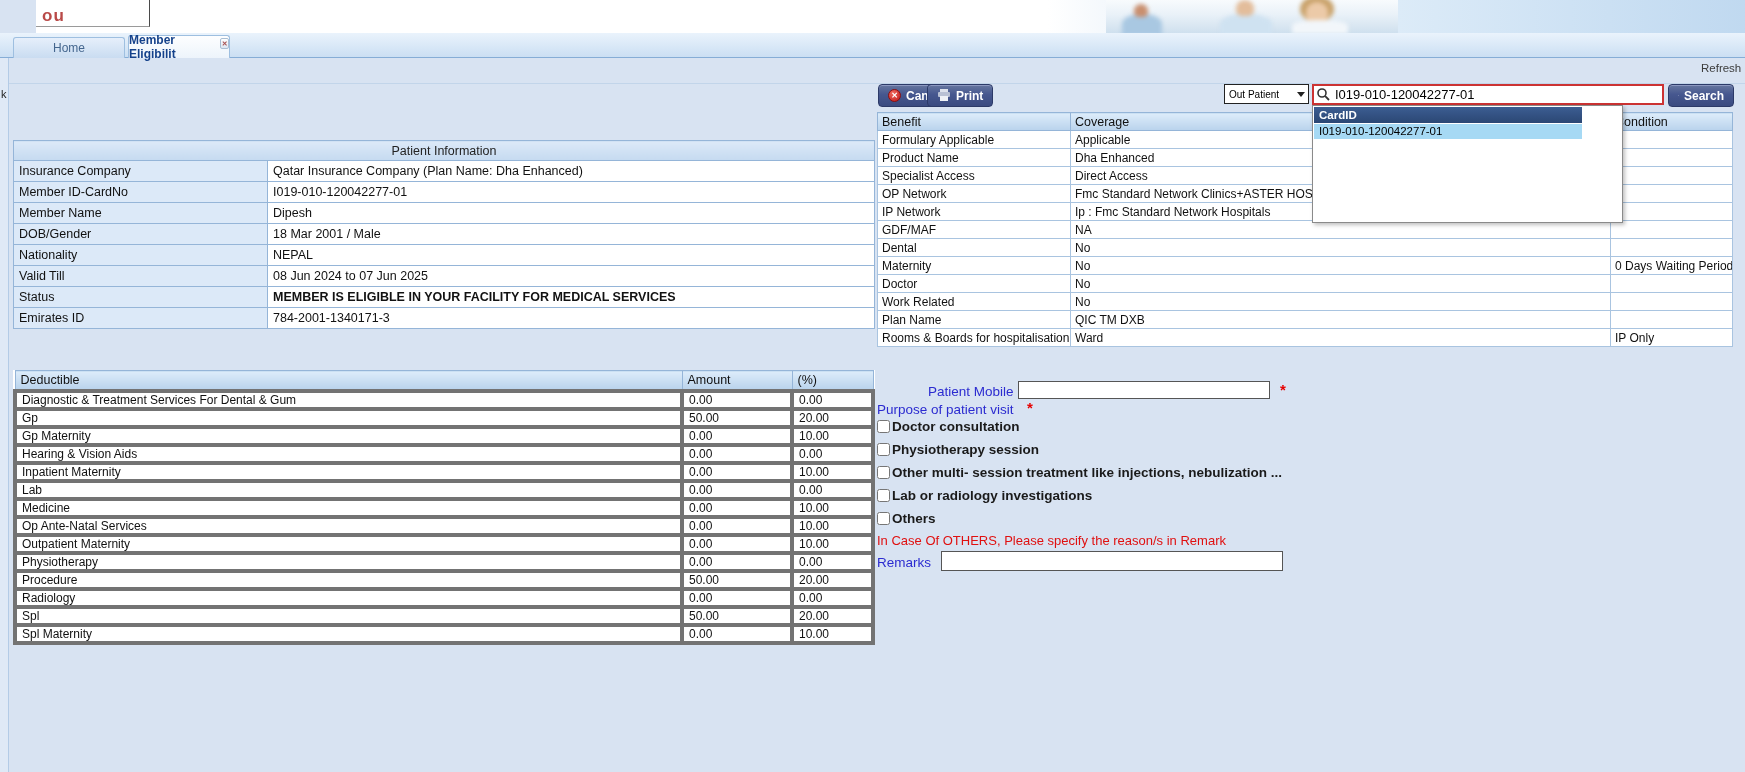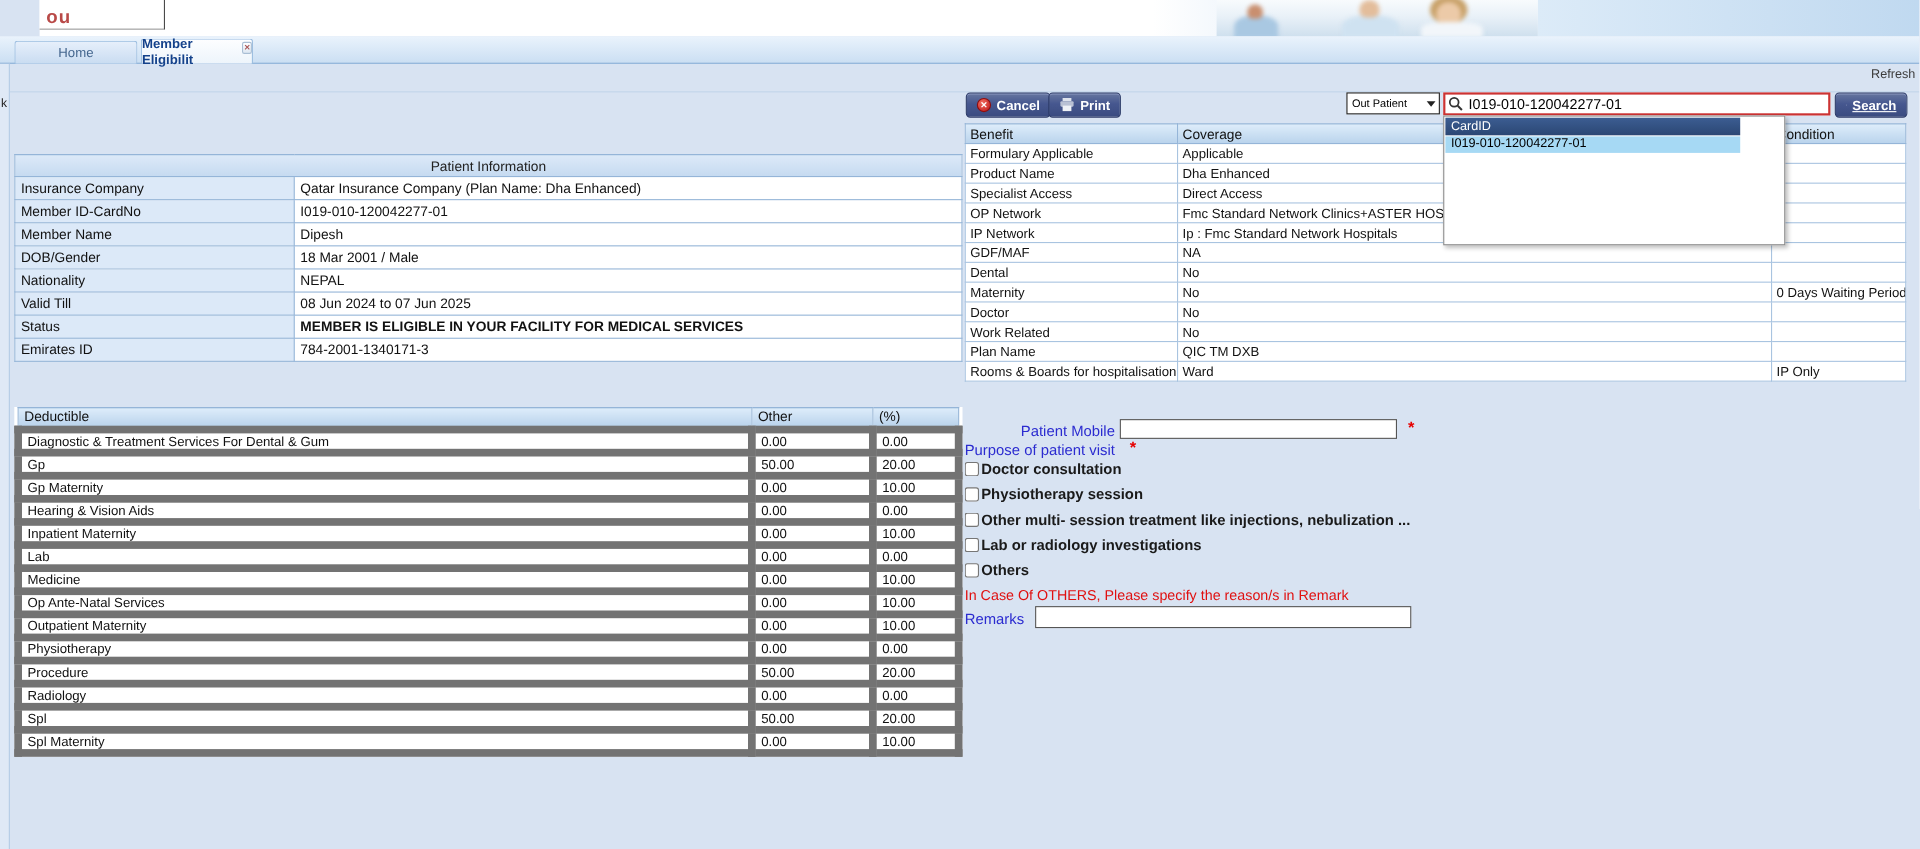--- a/index.html
+++ b/index.html
@@ -46,42 +46,42 @@
   .patient-table td,.patient-table th{border:1px solid #95b5d8;font-size:12.5px;color:#111;padding:0 5px;}
   .patient-table .title-cell{height:20px;background:linear-gradient(180deg,#dce9f8,#c5daf0);text-align:center;font-weight:normal;color:#222;}
   .patient-table td{height:21px;}
   .patient-table .plabel{background:#dce9f8;width:254px;}
   .patient-table .pvalue{background:#ffffff;}
   .status-green{color:#0f7d0f;font-weight:bold;}
 
   
   .deductible-table{position:absolute;left:13px;top:370px;width:862px;background:#ffffff;}
   .deductible-table th{height:20px;background:linear-gradient(180deg,#ddecfa,#b9d3ec);font-weight:normal;font-size:12.5px;color:#111;padding:0 5px;border:1px solid #95b5d8;}
-  .deductible-table td{height:18px;font-size:12px;color:#111;padding:0 5px;border:7px solid #737373;background:#fff;}
+  .deductible-table td{height:18px;font-size:12px;color:#111;padding:0 5px;border:4px solid #737373;background:#fff;}
 
   
   .benefit-table{position:absolute;left:877px;top:112px;width:856px;background:#ffffff;}
   .benefit-table th{height:18px;background:linear-gradient(180deg,#ddecfa,#b9d3ec);font-weight:normal;font-size:12.5px;color:#111;padding:0 4px;border:1px solid #95b5d8;}
   .benefit-table td{height:18px;font-size:12px;color:#111;padding:0 4px;border:1px solid #a9c4e0;background:#fff;}
 
   
   .btn{position:absolute;top:84px;height:23px;display:flex;align-items:center;gap:5px;padding:0 9px;border:1px solid #2c3a68;border-radius:4px;background:linear-gradient(180deg,#66769f 0%,#46578f 45%,#3a4b80 100%);box-shadow:inset 0 1px 0 #8b97c0;color:#fff;font-size:12px;font-weight:bold;cursor:pointer;box-sizing:border-box;}
   .btn-cancel{left:878px;}
-  .btn-print{left:953px;}
-  .btn-search{left:1668px;width:66px;text-decoration:underline;}
+  .btn-print{left:927px;}
+  .btn-search{left:1668px;width:66px;}
   .cancel-icon{width:13px;height:13px;border-radius:50%;background:radial-gradient(circle at 35% 30%,#f06a5e,#c01818);border:1px solid #8e0e0e;color:#fff;font-size:8px;font-weight:bold;line-height:12px;text-align:center;box-sizing:border-box;}
   .visit-select{position:absolute;left:1224px;top:84px;width:85px;height:20px;background:#fff;border:1px solid #222;box-sizing:border-box;font-size:10px;color:#000;display:flex;align-items:center;justify-content:space-between;padding:0 3px 0 4px;cursor:pointer;}
   .select-arrow{width:0;height:0;border-left:4px solid transparent;border-right:4px solid transparent;border-top:5px solid #222;}
   .search-wrap{position:absolute;left:1312px;top:84px;width:352px;height:21px;}
   .search-input{position:absolute;left:0;top:0;width:100%;height:100%;border:2px solid #cc3333;box-sizing:border-box;padding:0 4px 0 21px;font-size:13px;font-family:"Liberation Sans",sans-serif;color:#000;outline:none;}
   .mag-icon{position:absolute;left:4px;top:3px;width:14px;height:14px;z-index:2;}
 
   
   .card-dropdown{position:absolute;left:1312px;top:105px;width:311px;height:118px;background:#ffffff;border:1px solid #8a8a8a;box-shadow:2px 2px 4px rgba(0,0,0,.25);z-index:10;box-sizing:border-box;}
-  .dd-header{margin:1px;width:268px;height:16px;background:linear-gradient(180deg,#3c5d92,#2b4774);color:#fff;font-weight:normal;font-size:11.5px;line-height:16px;padding-left:5px;box-sizing:border-box;}
+  .dd-header{margin:1px;width:268px;height:16px;background:linear-gradient(180deg,#3c5d92,#2b4774);color:#fff;font-weight:bold;font-size:11.5px;line-height:16px;padding-left:5px;box-sizing:border-box;}
   .dd-item{width:268px;height:15px;margin-left:1px;font-size:11.5px;line-height:15px;padding-left:5px;box-sizing:border-box;color:#000;cursor:pointer;}
   .dd-item.selected{background:#a6d9f4;}
 
   
   .form-label{position:absolute;font-size:13.5px;color:#2b2bd0;}
   .req-star{position:absolute;color:#e60000;font-size:15px;font-weight:bold;}
   .mobile-input{position:absolute;left:1018px;top:381px;width:252px;height:18px;border:1px solid #555;box-sizing:border-box;font-size:12px;padding:0 3px;outline:none;}
   .remarks-input{position:absolute;left:941px;top:551px;width:342px;height:20px;border:1px solid #555;box-sizing:border-box;font-size:12px;padding:0 3px;outline:none;}
   .chk-list{position:absolute;left:877px;top:418px;width:480px;}
   .chk-row{height:16px;margin-bottom:7px;display:flex;align-items:center;}
@@ -179,21 +179,21 @@
 
   <table class="deductible-table">
     <colgroup>
         <col style="width:667px">
         <col style="width:110px">
         <col>
       </colgroup>
     <thead>
       <tr>
         <th>Deductible</th>
-        <th>Other</th>
+        <th>Amount</th>
         <th>(%)</th>
       </tr>
     </thead>
     <tbody>
         <tr>
           <td>Diagnostic &amp; Treatment Services For Dental &amp; Gum</td>
           <td>0.00</td>
           <td>0.00</td>
         </tr>
         <tr>

